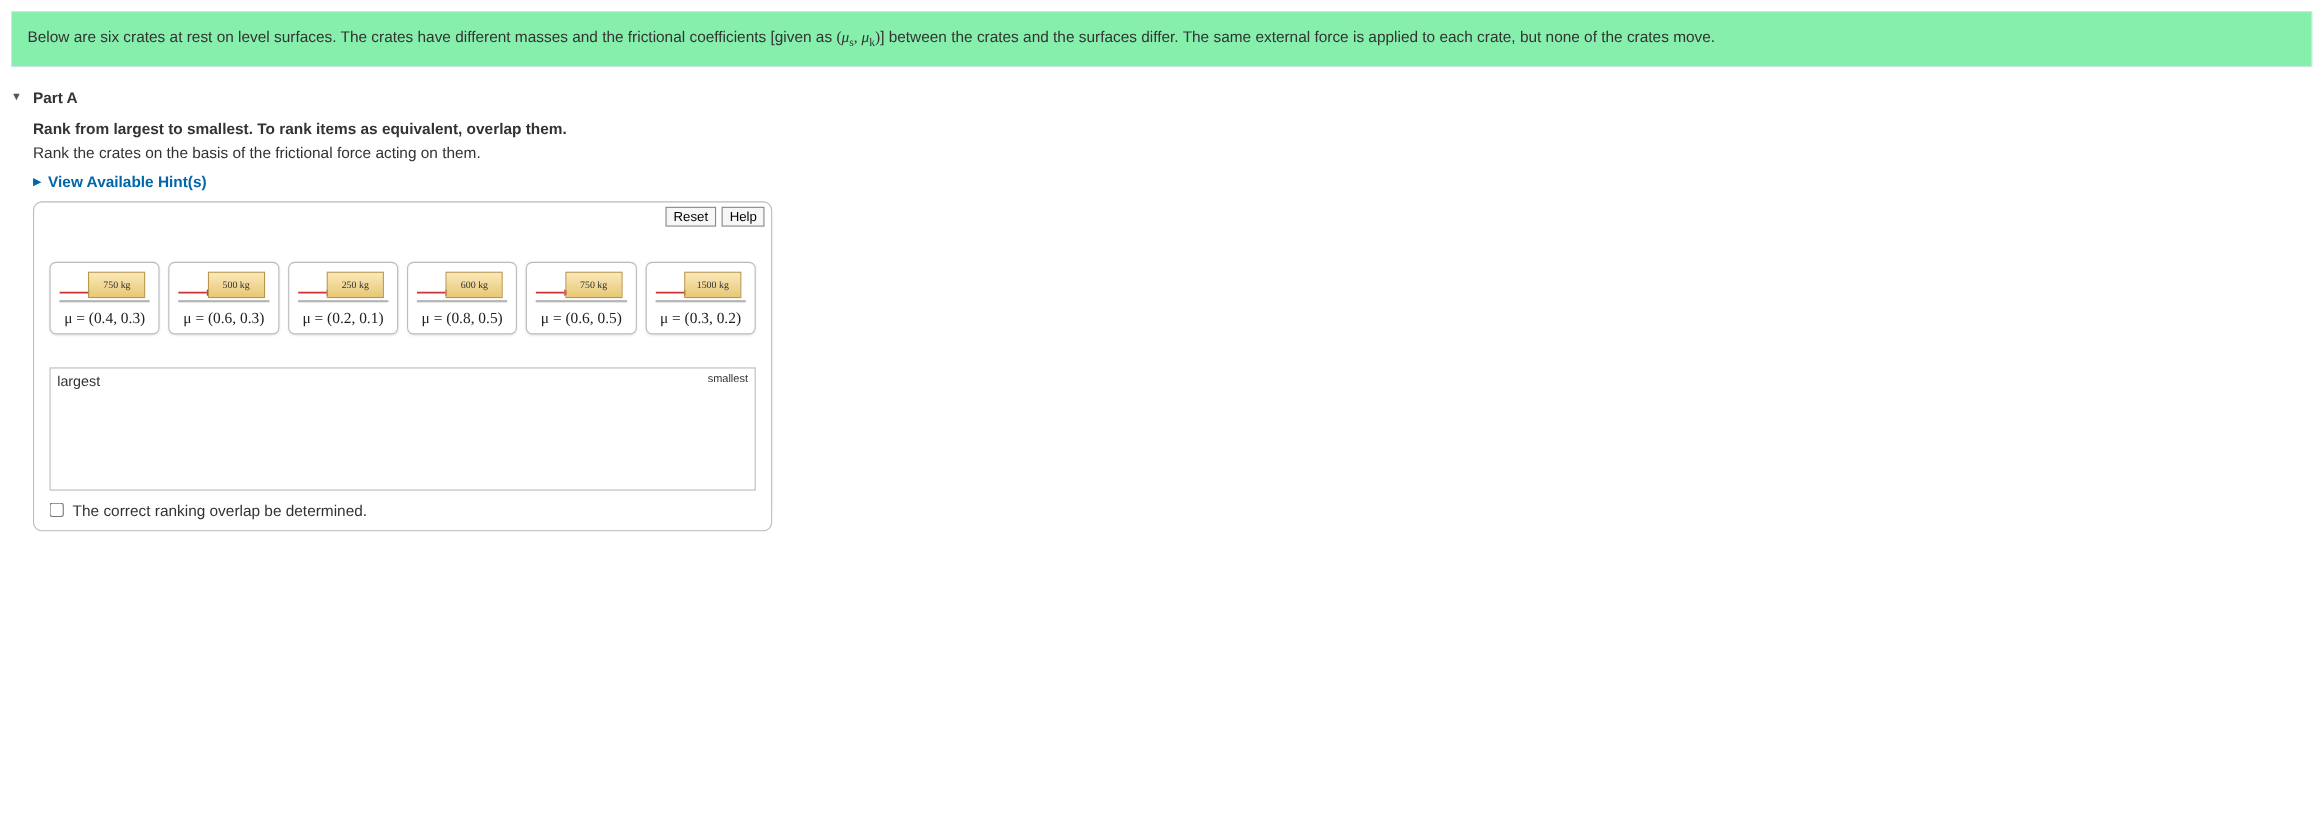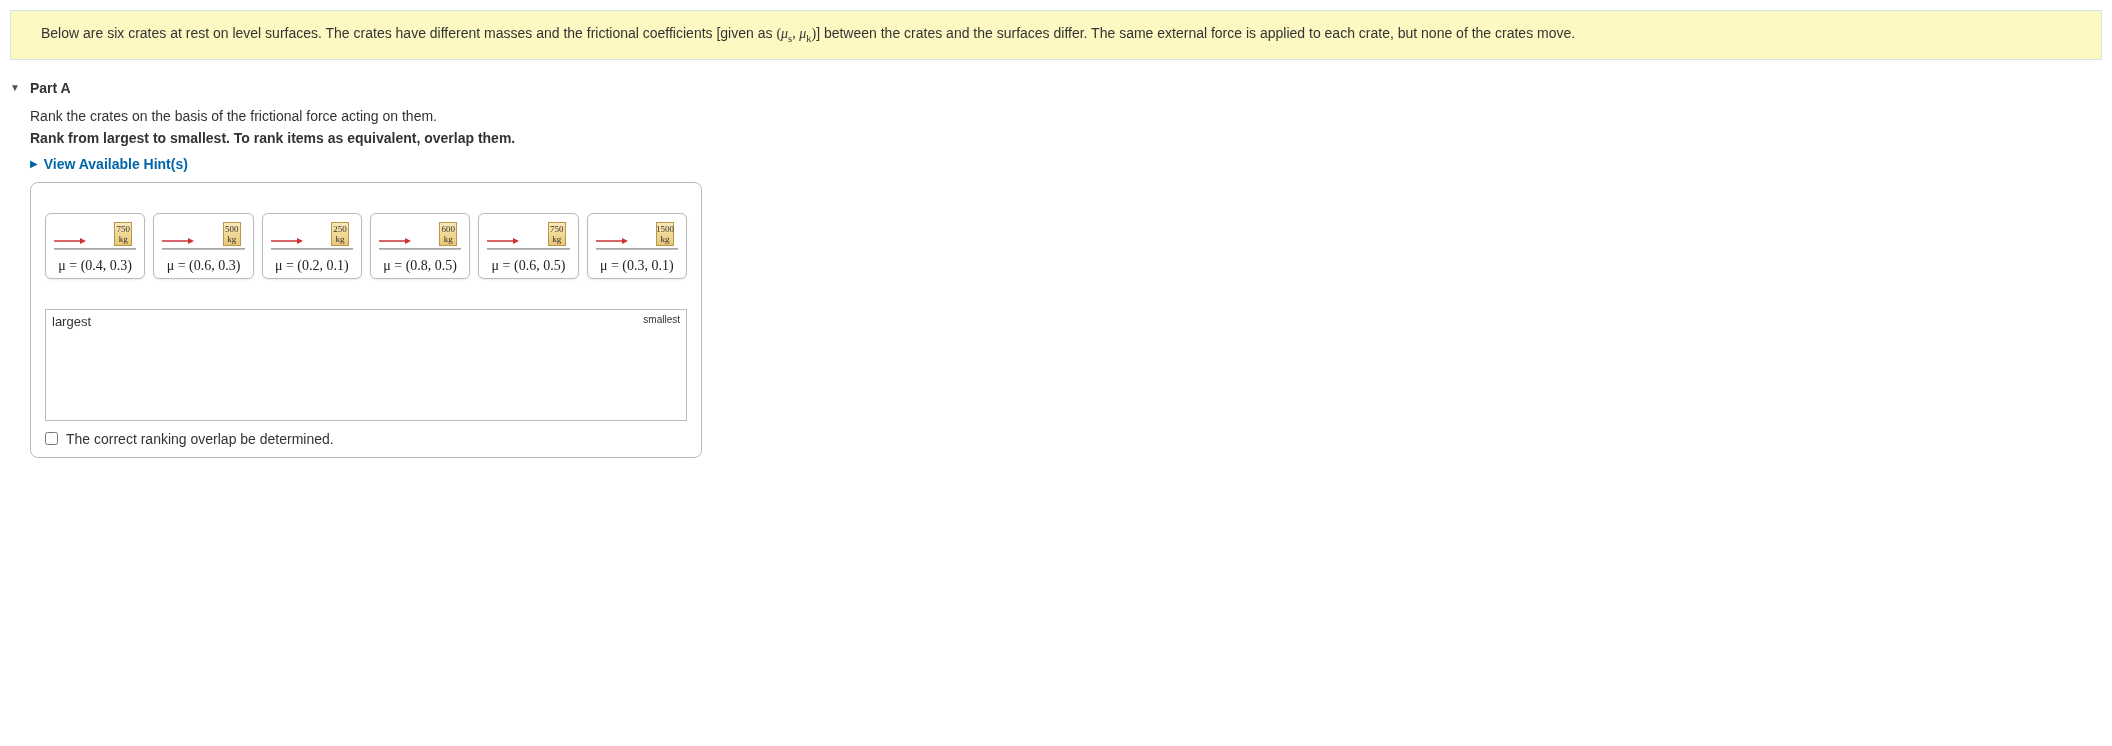--- a/index.html
+++ b/index.html
@@ -4,23 +4,23 @@
 <style>
   body {
     font-family: Arial, Helvetica, sans-serif;
     font-size: 14px;
     color: #333;
     margin: 0;
     padding: 10px;
     background: #fff;
   }
   .intro-box {
-    background: #fef9c3;
+    background: #86efac;
     border: 1px solid #d0e5e5;
-    padding: 12px 30px;
+    padding: 12px 14px;
     margin-bottom: 20px;
     font-size: 14px;
     line-height: 1.5;
   }
   .part-header {
     display: flex;
     align-items: center;
     margin-bottom: 12px;
     font-weight: bold;
     font-size: 14px;
@@ -85,21 +85,21 @@
   }
   .crate-graphic {
     position: relative;
     height: 34px;
     margin-bottom: 4px;
   }
   .crate-box {
     position: absolute;
     right: 8px;
     top: 2px;
-    width: 18px;
+    width: 52px;
     height: 24px;
     background: linear-gradient(#fbe9b8, #e8c776);
     border: 1px solid #b8964a;
     font-size: 9px;
     font-family: "Times New Roman", serif;
     display: flex;
     align-items: center;
     justify-content: center;
     box-sizing: border-box;
   }
@@ -167,28 +167,32 @@
 <div class="intro-box">
   <span>Below are six crates at rest on level surfaces. The crates have different masses and the frictional coefficients [given as </span><span class="formula">(<i>μ</i><sub>s</sub>, <i>μ</i><sub>k</sub>)</span><span>] between the crates and the surfaces differ. The same external force is applied to each crate, but none of the crates move.</span>
 </div>
 
 <div class="part-header">
   <span class="caret">▼</span>
   <span>Part A</span>
 </div>
 
 <div class="part-body">
+  <p><b>Rank from largest to smallest. To rank items as equivalent, overlap them.</b></p>
   <p>Rank the crates on the basis of the frictional force acting on them.</p>
-  <p><b>Rank from largest to smallest. To rank items as equivalent, overlap them.</b></p>
   <div class="hint-link">
     <span class="caret">▶</span>
     <b>View Available Hint(s)</b>
   </div>
 
   <div class="ranking-widget">
+    <div class="toolbar">
+      <button>Reset</button>
+      <button>Help</button>
+    </div>
 
     <div class="items-row">
 
       <div class="crate-item">
         <div class="crate-graphic">
           <span class="force-arrow">
             <svg width="32" height="8">
                 <line x1="0" y1="4" x2="26" y2="4" stroke="#c33" stroke-width="1.5"></line>
                 <polygon points="26,1 32,4 26,7" fill="#c33"></polygon>
               </svg>
@@ -259,21 +263,21 @@
         <div class="crate-graphic">
           <span class="force-arrow">
             <svg width="32" height="8">
                 <line x1="0" y1="4" x2="26" y2="4" stroke="#c33" stroke-width="1.5"></line>
                 <polygon points="26,1 32,4 26,7" fill="#c33"></polygon>
               </svg>
           </span>
           <div class="crate-box">1500 kg</div>
           <div class="surface-line"></div>
         </div>
-        <div class="mu-text">μ = (0.3, 0.1)</div>
+        <div class="mu-text">μ = (0.3, 0.2)</div>
       </div>
     </div>
 
     <div class="drop-zone">
       <span class="label-left">largest</span>
       <span class="label-right">smallest</span>
     </div>
 
     <div class="cannot-determine">
       <input type="checkbox" style="">

